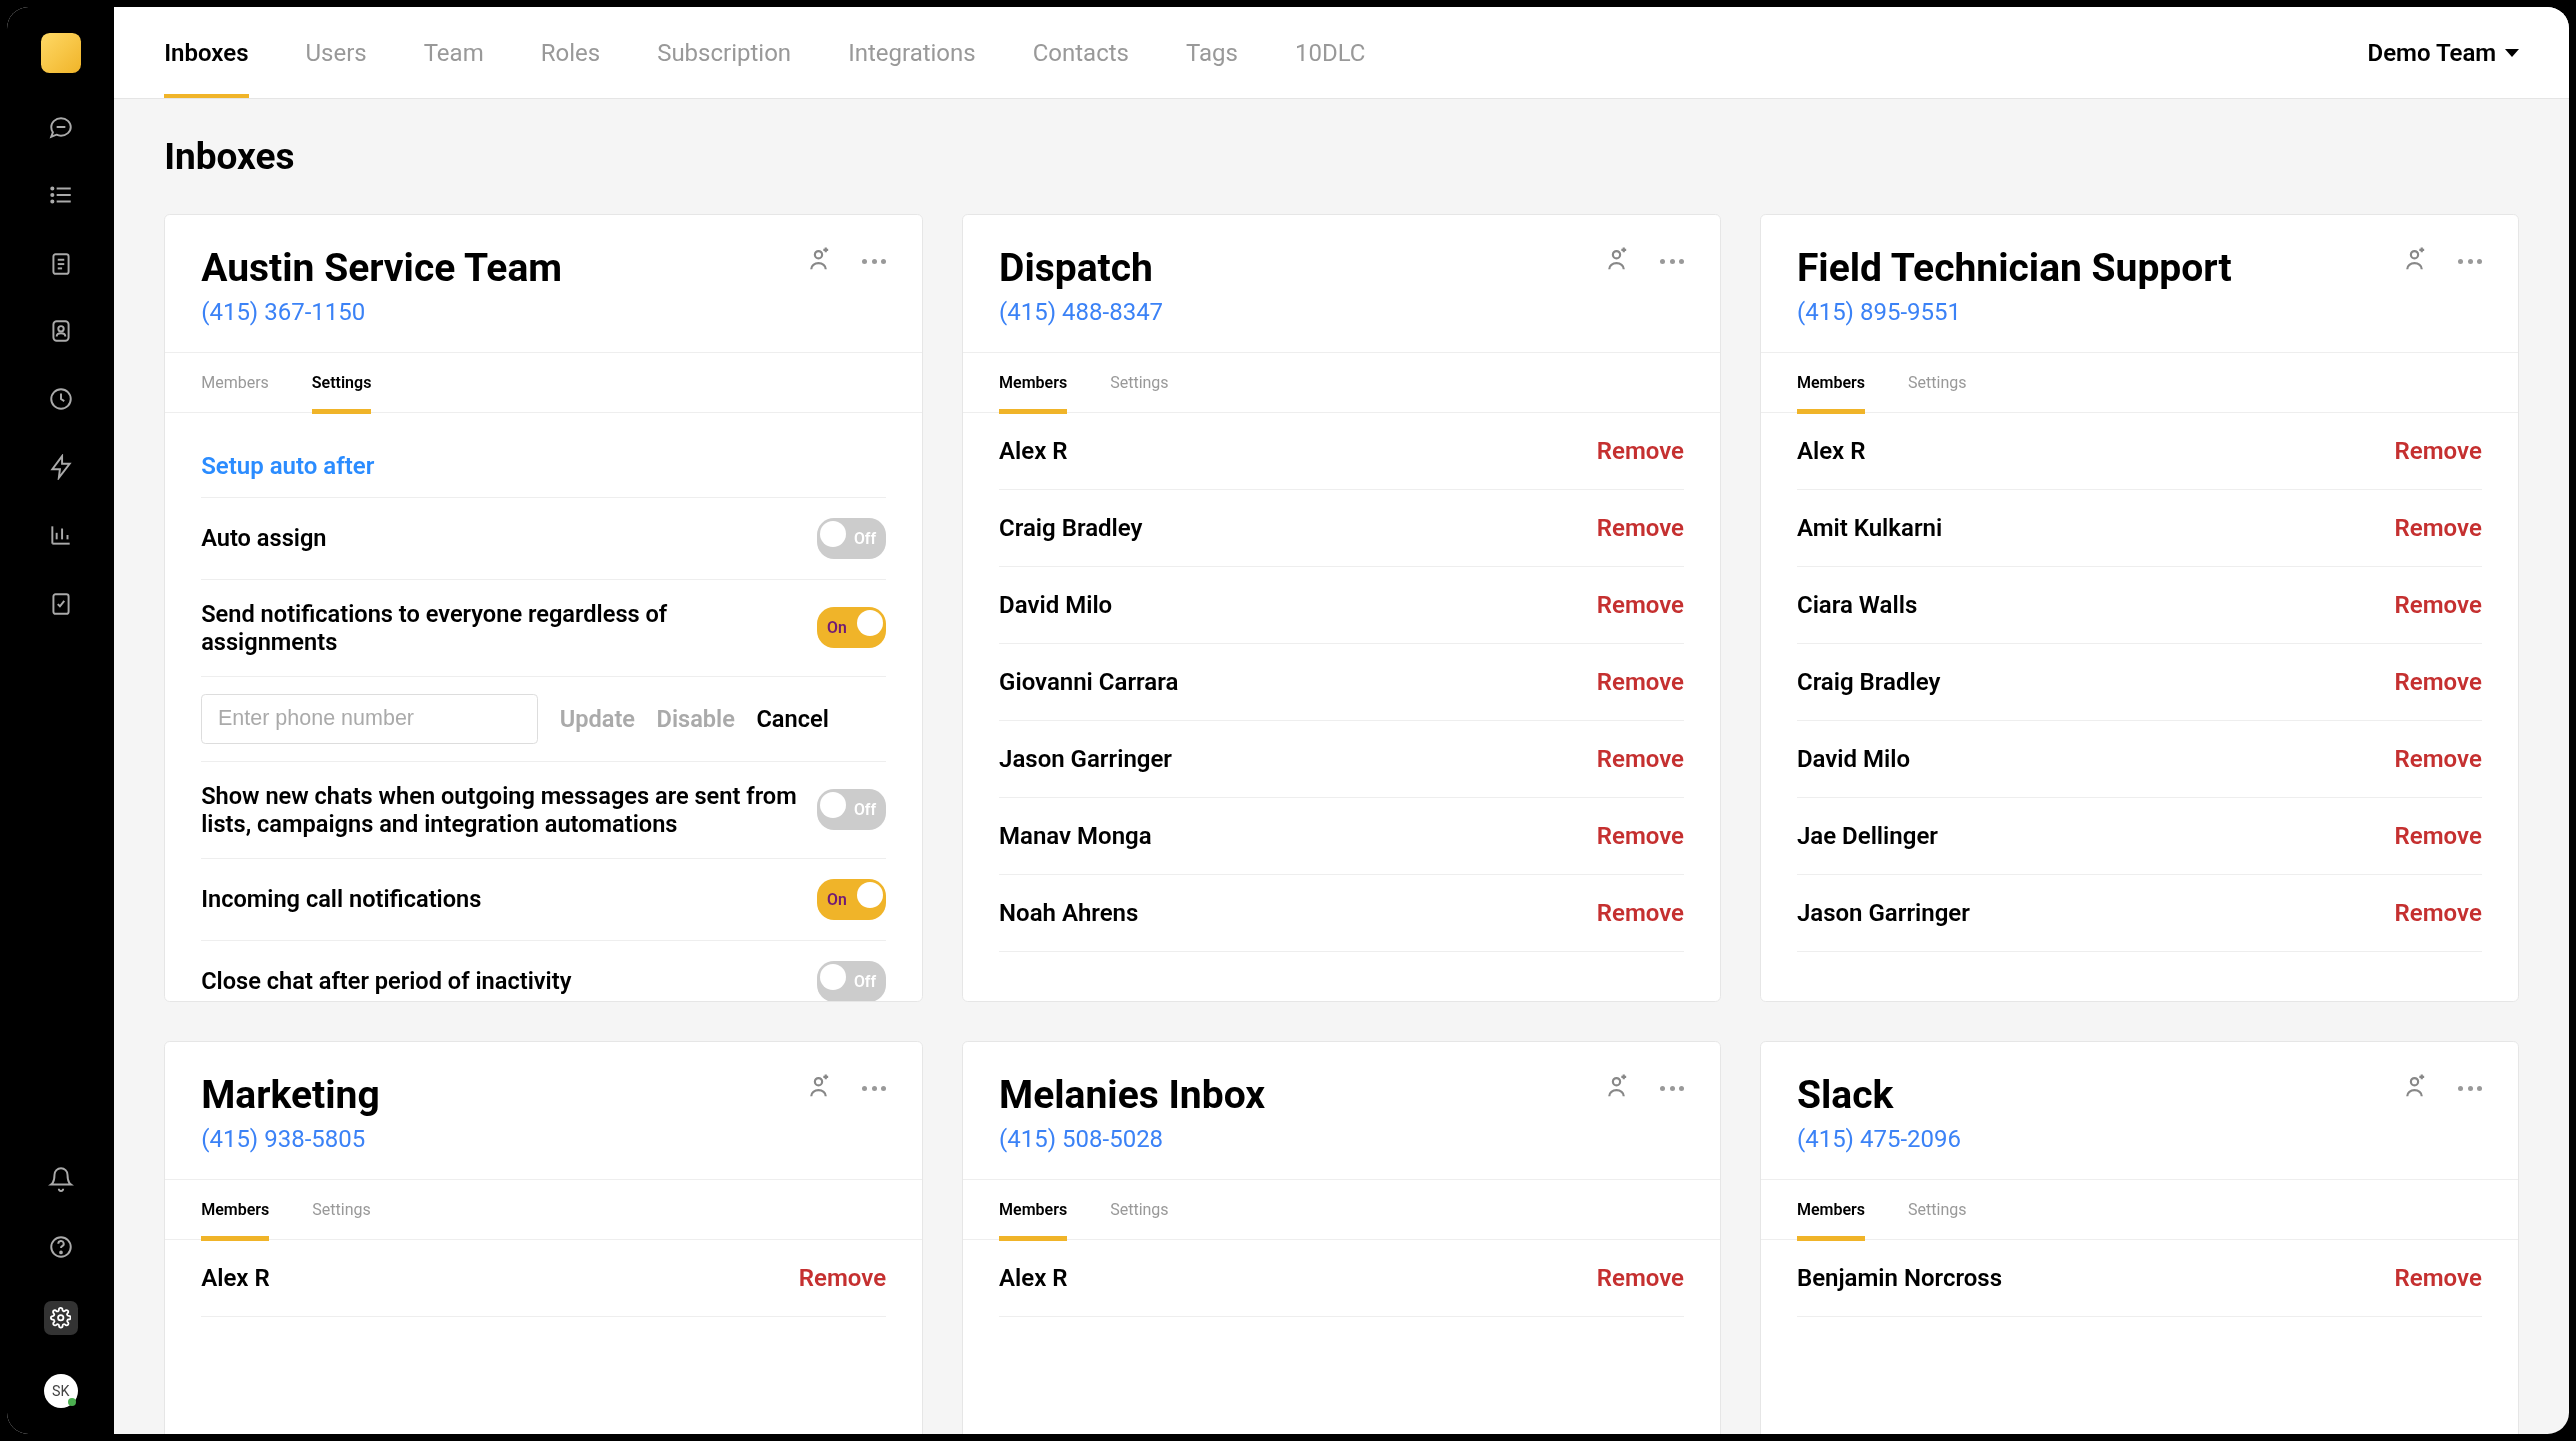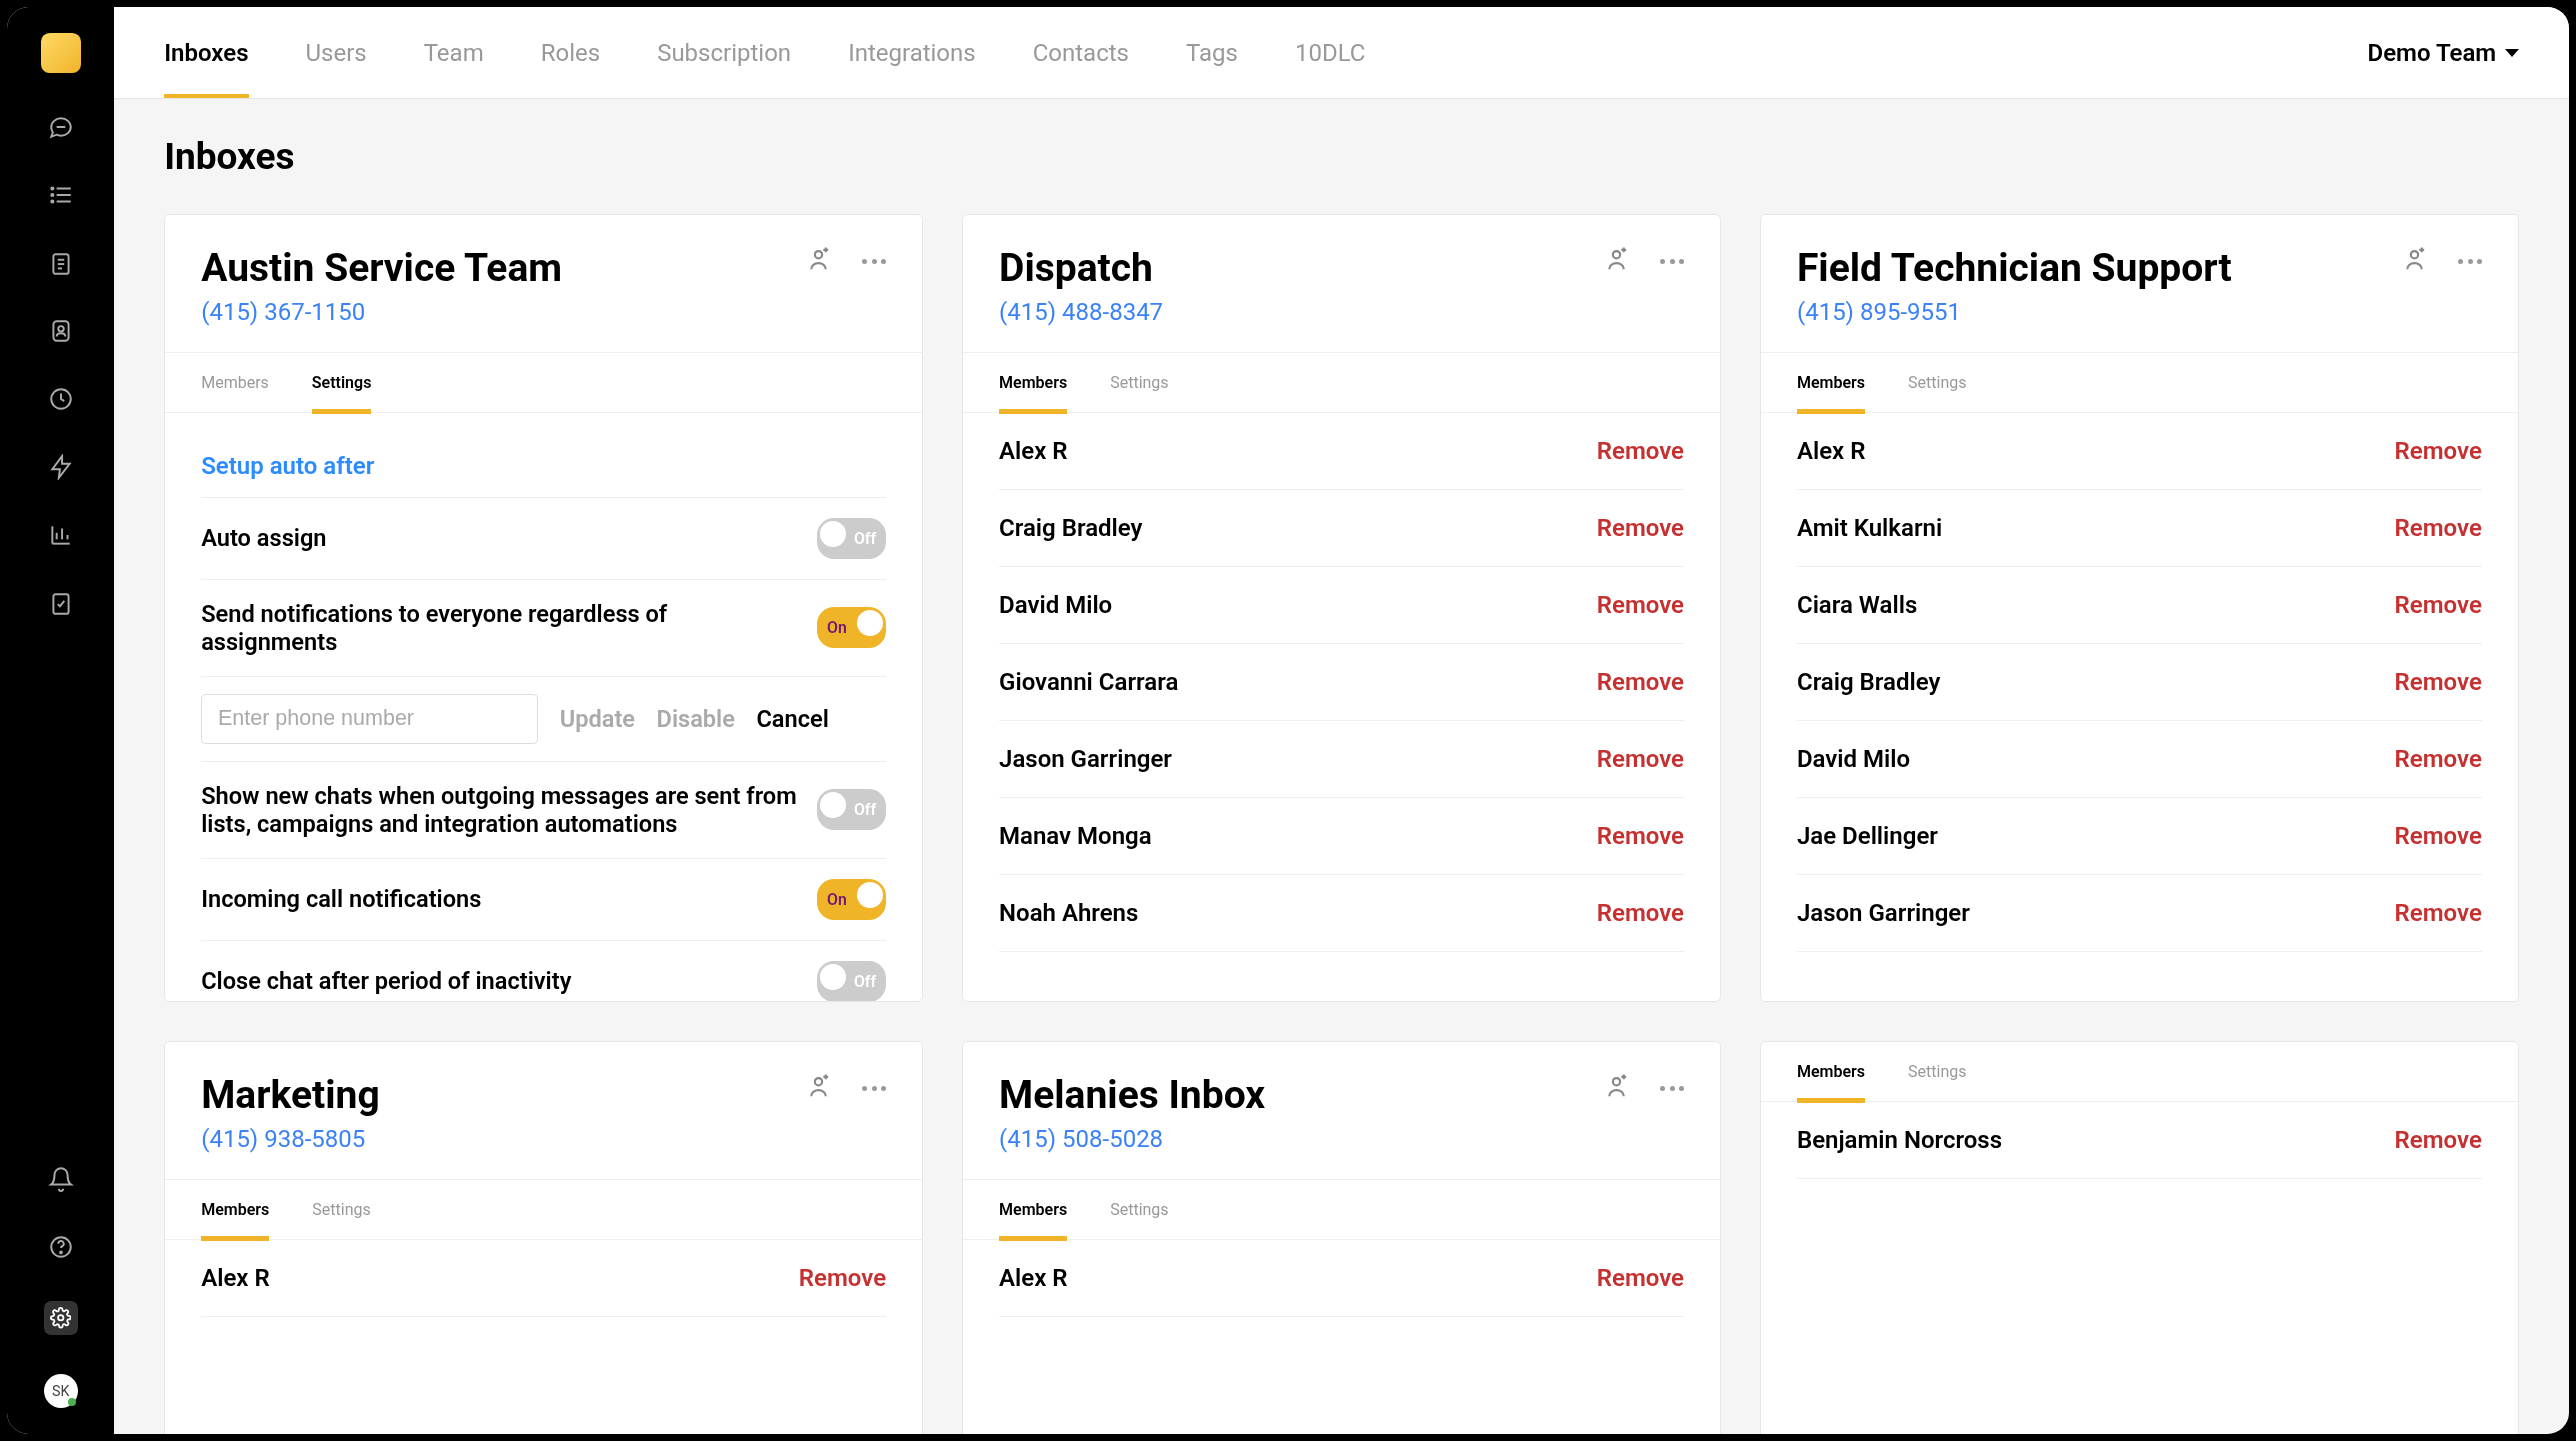--- a/index.html
+++ b/index.html
@@ -668,20 +668,39 @@
       <div class="card-tab ">Settings</div>
     </div>
     <div class="card-body">
               <div class="member-row">
            <span class="member-name">Alex R</span>
            <span class="remove-btn">Remove</span>
          </div>
             </div>
   </div>
           <div class="card">
+    <div class="card-header">
+      <div>
+        <div class="card-title">Slack</div>
+        <div class="card-sub">(415) 475-2096</div>
+      </div>
+      <div class="card-actions">
+        <span><svg viewBox="0 0 24 24">
+                    <circle cx="12" cy="8" r="3"></circle>
+                    <path d="M6 20c0-3 2.7-5 6-5s6 2 6 5"></path>
+                    <line x1="16" y1="4" x2="20" y2="4"></line>
+                    <line x1="18" y1="2" x2="18" y2="6"></line>
+                  </svg></span>
+        <span class="dots">
+                  <span></span>
+                  <span></span>
+                  <span></span>
+                </span>
+      </div>
+    </div>
     <div class="card-tabs">
       <div class="card-tab active">Members</div>
       <div class="card-tab ">Settings</div>
     </div>
     <div class="card-body">
               <div class="member-row">
            <span class="member-name">Benjamin Norcross</span>
            <span class="remove-btn">Remove</span>
          </div>
             </div>

